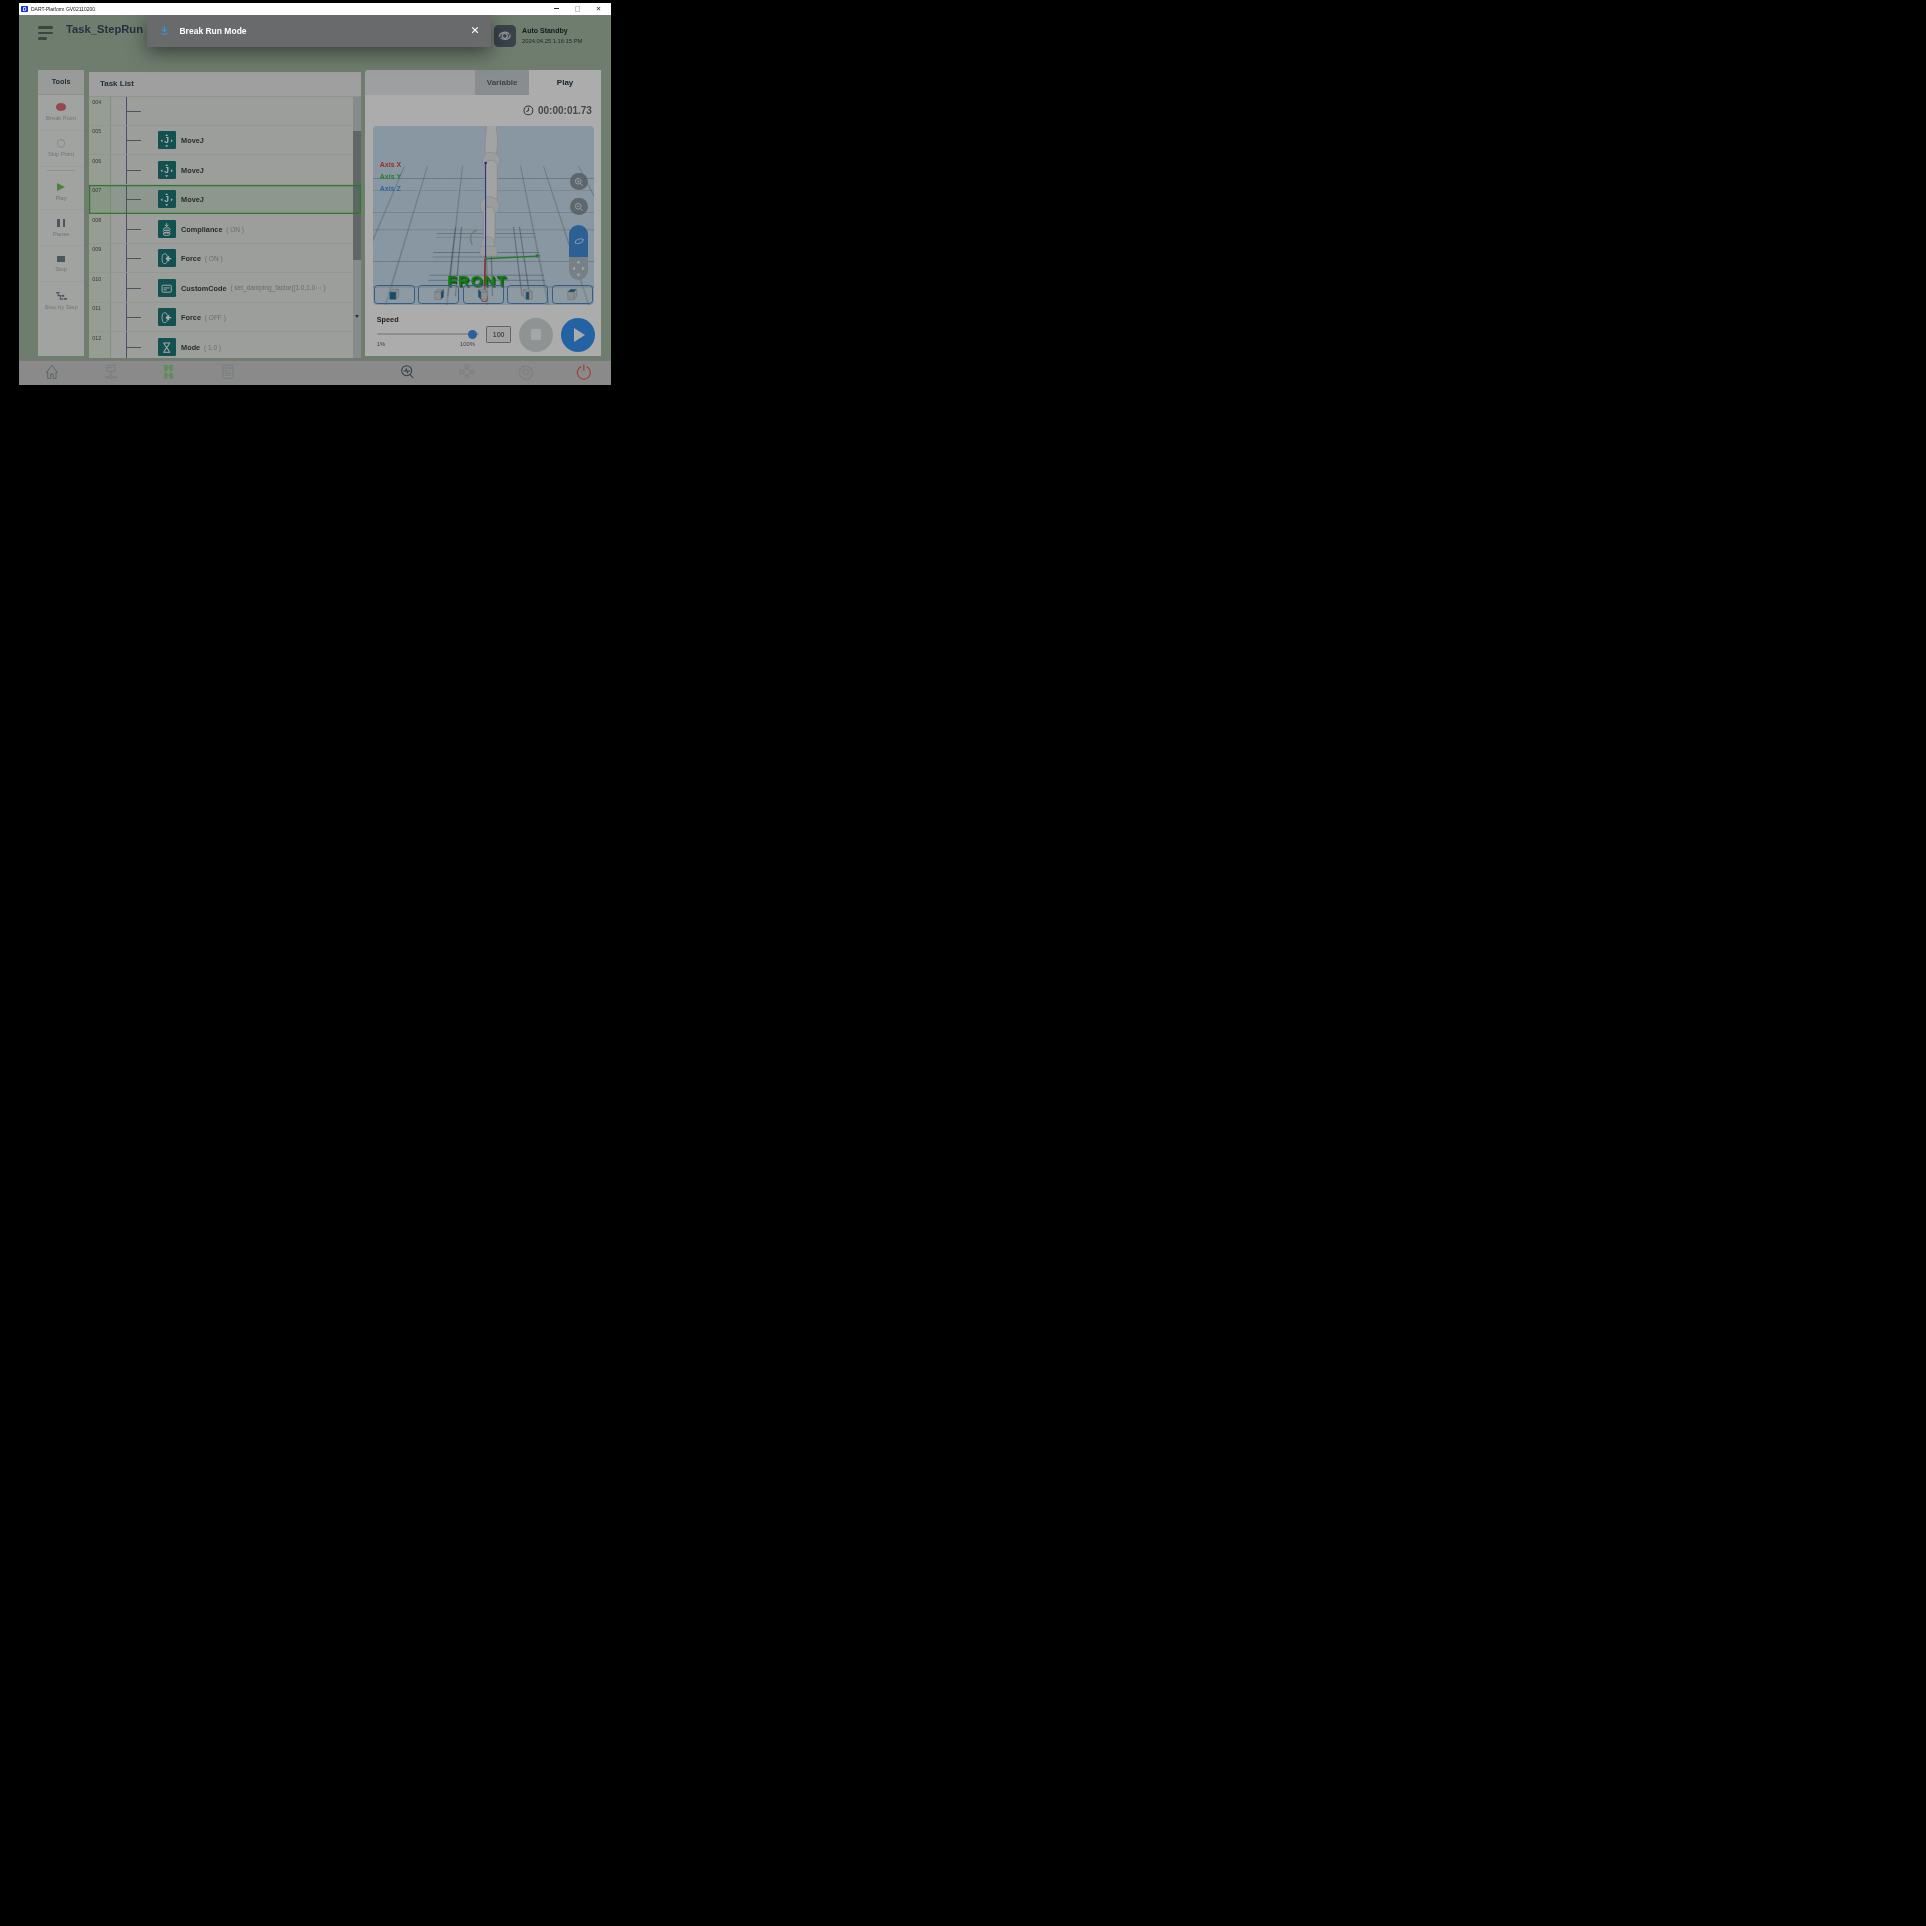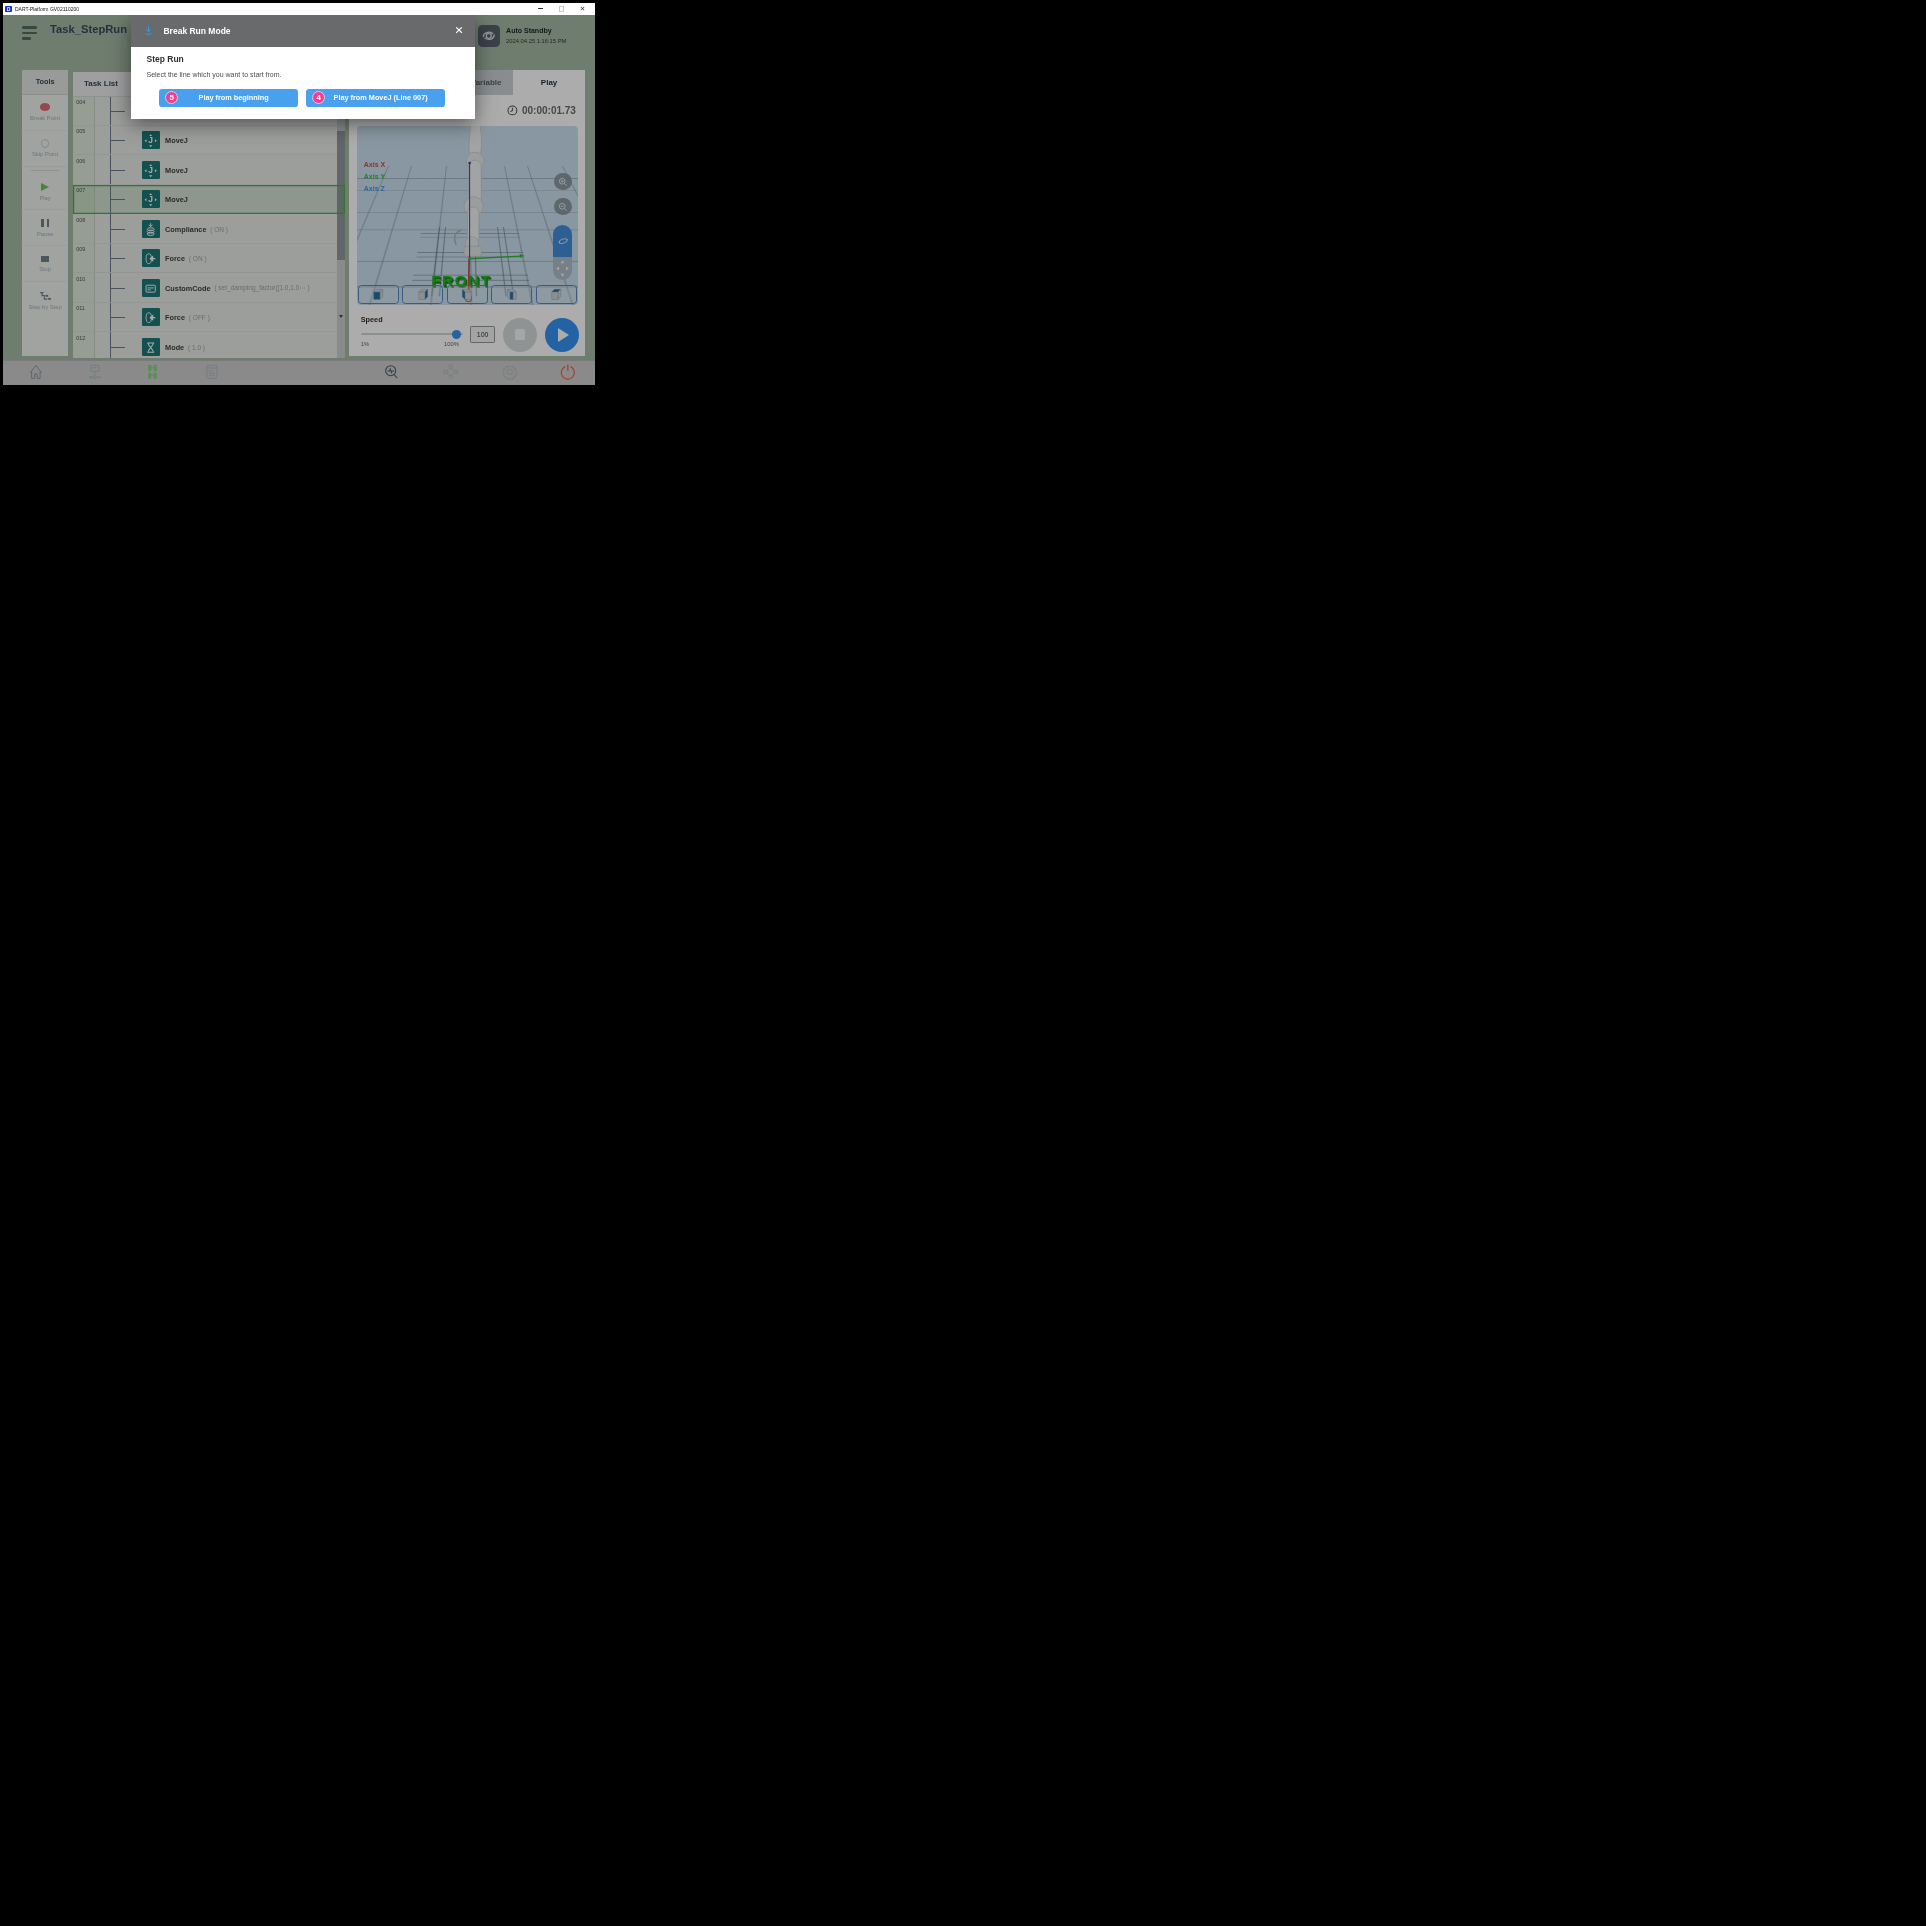--- a/index.html
+++ b/index.html
@@ -1,17 +1,17 @@
 <!DOCTYPE html>
 <html style="font-size:6.2px"><head>
 <meta charset="utf-8">
 <style>
   html,body{margin:0;padding:0;background:#000;}
   *{box-sizing:border-box;font-family:"Liberation Sans",sans-serif;}
-  .frame{position:relative;width:598px;height:388px;background:#000;padding:3.1px;overflow:hidden;}
+  .frame{position:relative;width:598px;height:388px;background:#000;padding:3.1px;overflow:hidden;margin-left:16px;}
   .abs{position:absolute;}
   
   .titlebar{position:relative;width:592px;height:11.6px;background:#ffffff;display:flex;align-items:center;}
   .tb-logo{width:6.5px;height:6.5px;background:#1734c8;color:#fff;font-weight:700;font-style:italic;
     font-size:5px;display:flex;align-items:center;justify-content:center;margin:0 3.1px 0 2.3px;border-radius:0.8px;}
   .tb-title{font-size:5px;color:#171717;}
   .tb-controls{margin-left:auto;display:flex;align-items:center;gap:16px;padding-right:10px;}
   .tb-min{width:5.4px;height:0.8px;background:#2b2b2b;}
   .tb-max{width:4.2px;height:5.8px;border:0.6px solid #c9c9c9;}
   .tb-close{font-size:6.5px;color:#2b2b2b;line-height:1;}
@@ -552,29 +552,17 @@
         <svg width="10.8" height="10.8" viewBox="0 0 28 28">
           <g stroke="#2d9be5" stroke-width="2.6" fill="none" stroke-linecap="round">
             <path d="M14 3 v13 M9 11 l5 6 5 -6"></path>
               <path d="M7 22 c2 3 12 3 14 0"></path>
           </g>
           <circle cx="14" cy="24.5" r="1.6" fill="#2d9be5"></circle>
         </svg>
         <span class="m-title">Break Run Mode</span>
         <span class="m-close">✕</span>
       </div>
-      <div class="m-body">
-        <div class="m-heading">Step Run</div>
-        <div class="m-sub">Select the line which you want to start from.</div>
-        <div class="m-btn" style="left:28px;">
-          <span class="badge">5</span>
-          <span class="blabel">Play from beginning</span>
-        </div>
-        <div class="m-btn" style="left:175px;">
-          <span class="badge">4</span>
-          <span class="blabel">Play from MoveJ (Line 007)</span>
-        </div>
-      </div>
     </div>
 
   </div>
 </div>
 
 
 </body></html>

